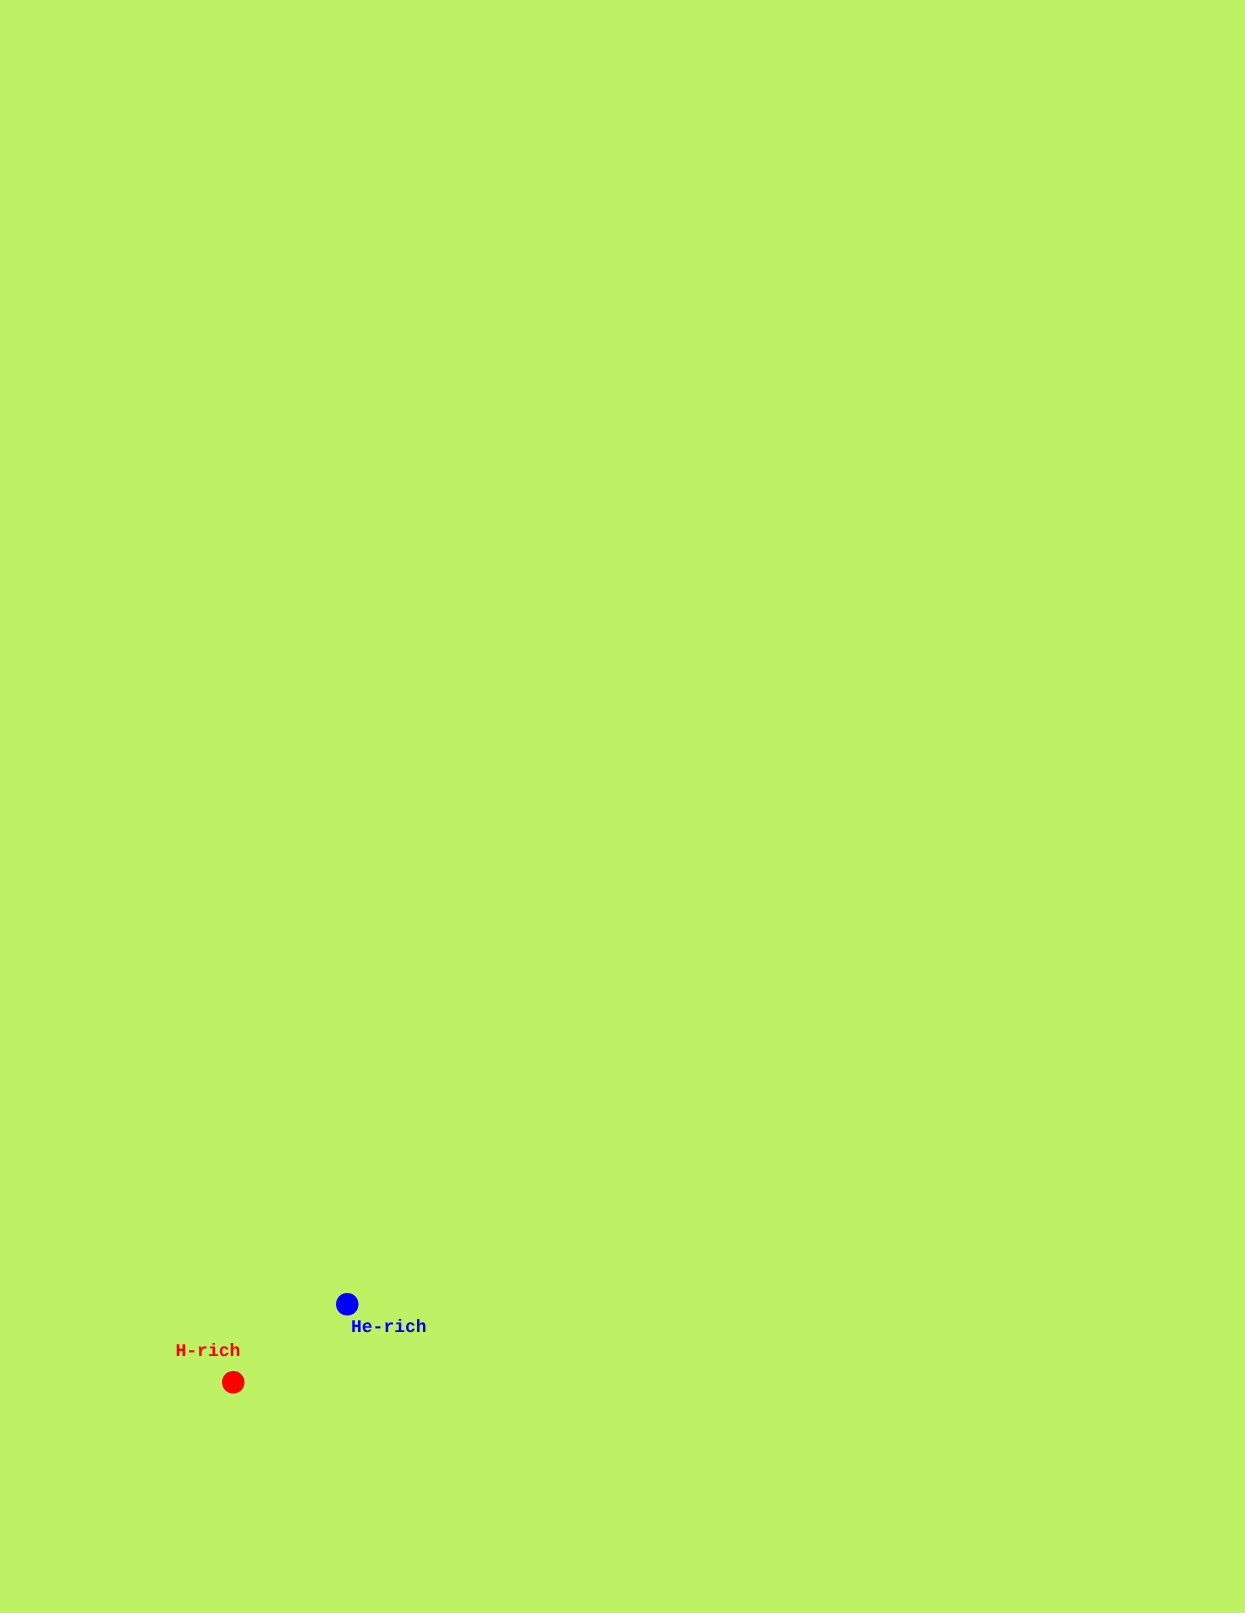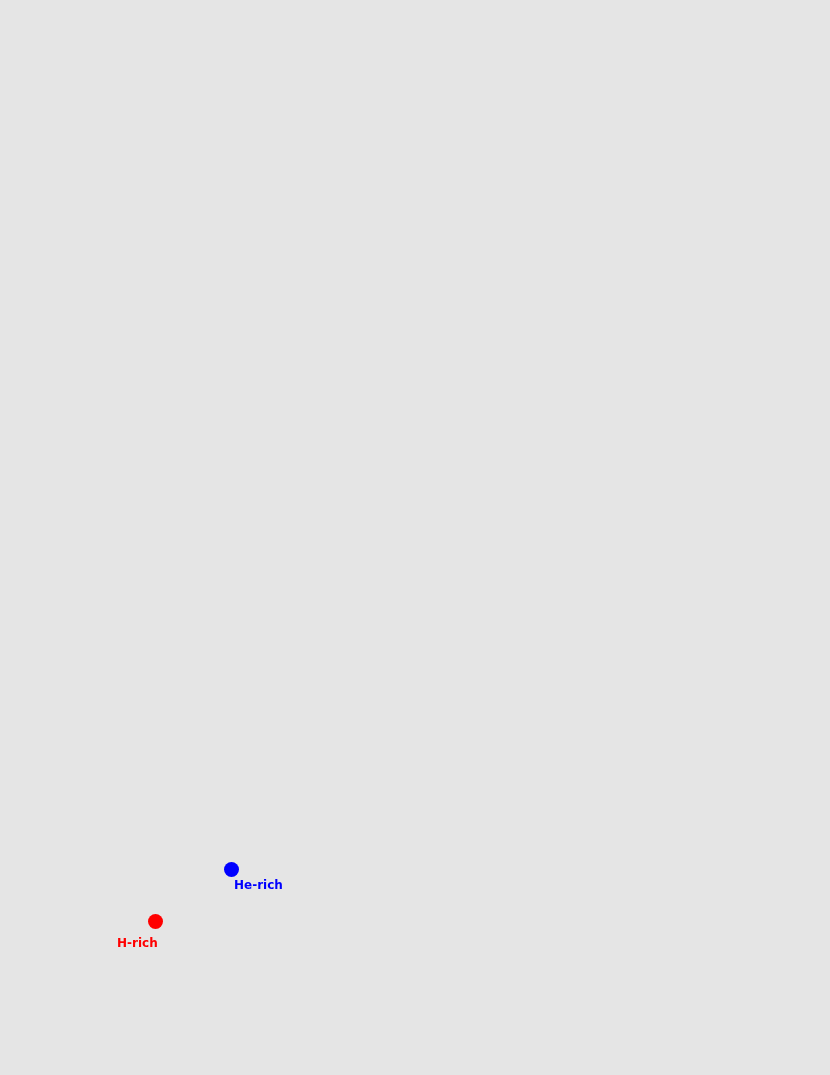--- a/index.html
+++ b/index.html
@@ -29,23 +29,23 @@
     font-size: 12px;
     line-height: 1;
     white-space: nowrap;
   }
   .pt-label.he { left: 234px; top: 879px; }
   .pt-label.h  { left: 117px; top: 895px; }
 </style>
 </head>
 <body>
 
-<div class="canvas" style="background-color: #e5e5e5;">
+<div class="canvas" style="background-color: #bef264; font-family: Liberation Mono, monospace;">
 
   <div class="point he" style="background-color: rgb(0, 0, 255);"></div>
 
   <div class="pt-label he" style="color: rgb(0, 0, 255);">He-rich</div>
 
-  <div class="pt-label h" style="color: rgb(255, 0, 0); margin-top: 42px;">H-rich</div>
+  <div class="pt-label h" style="color: rgb(255, 0, 0);">H-rich</div>
 
   <div class="point h" style="background-color: rgb(255, 0, 0);"></div>
 
 </div>
 
 </body></html>

